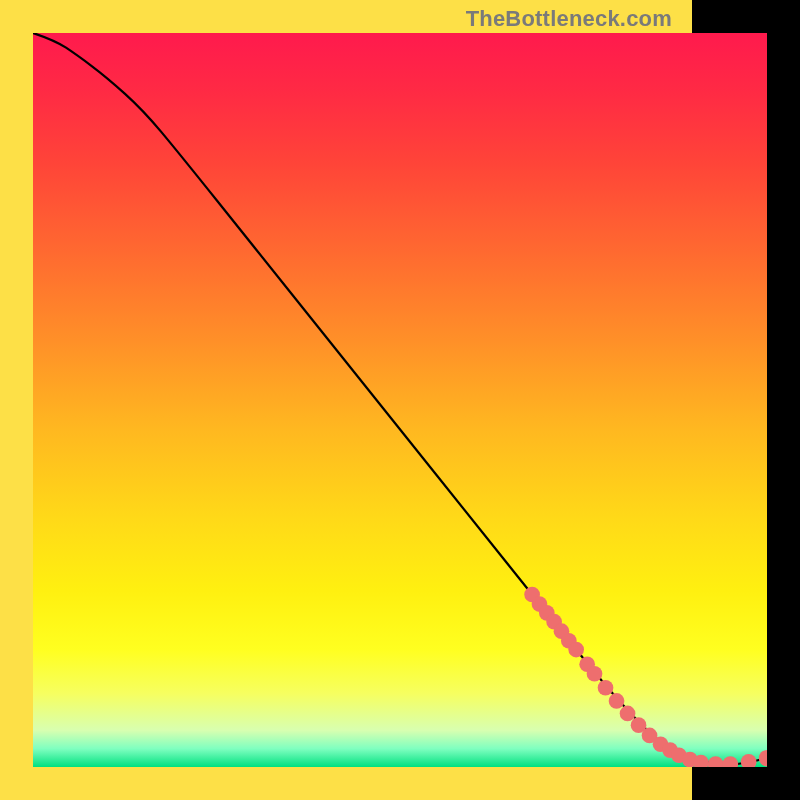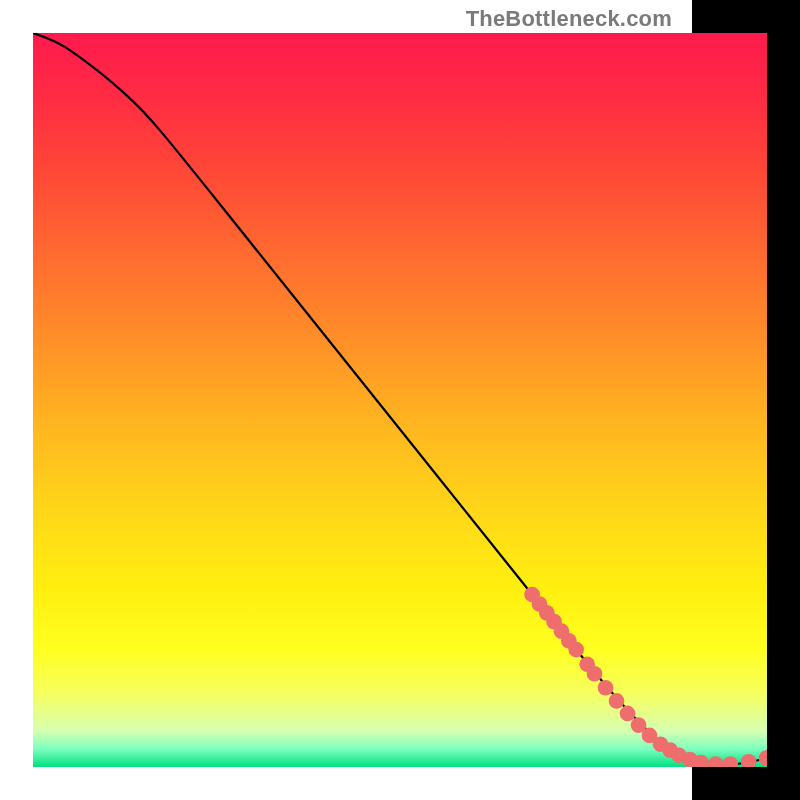--- a/index.html
+++ b/index.html
@@ -7,21 +7,21 @@
     padding: 0;
     width: 800px;
     height: 800px;
     background: #000;
     overflow: hidden;
   }
   .stage {
     position: relative;
     width: 692px;
     height: 800px;
-    background: #ffffff;
+    background: #fde047;
   }
   .plot {
     position: absolute;
     left: 33px;
     top: 33px;
     width: 734px;
     height: 734px;
     
     background: linear-gradient(to bottom,
       #ff1a4d 0%,

